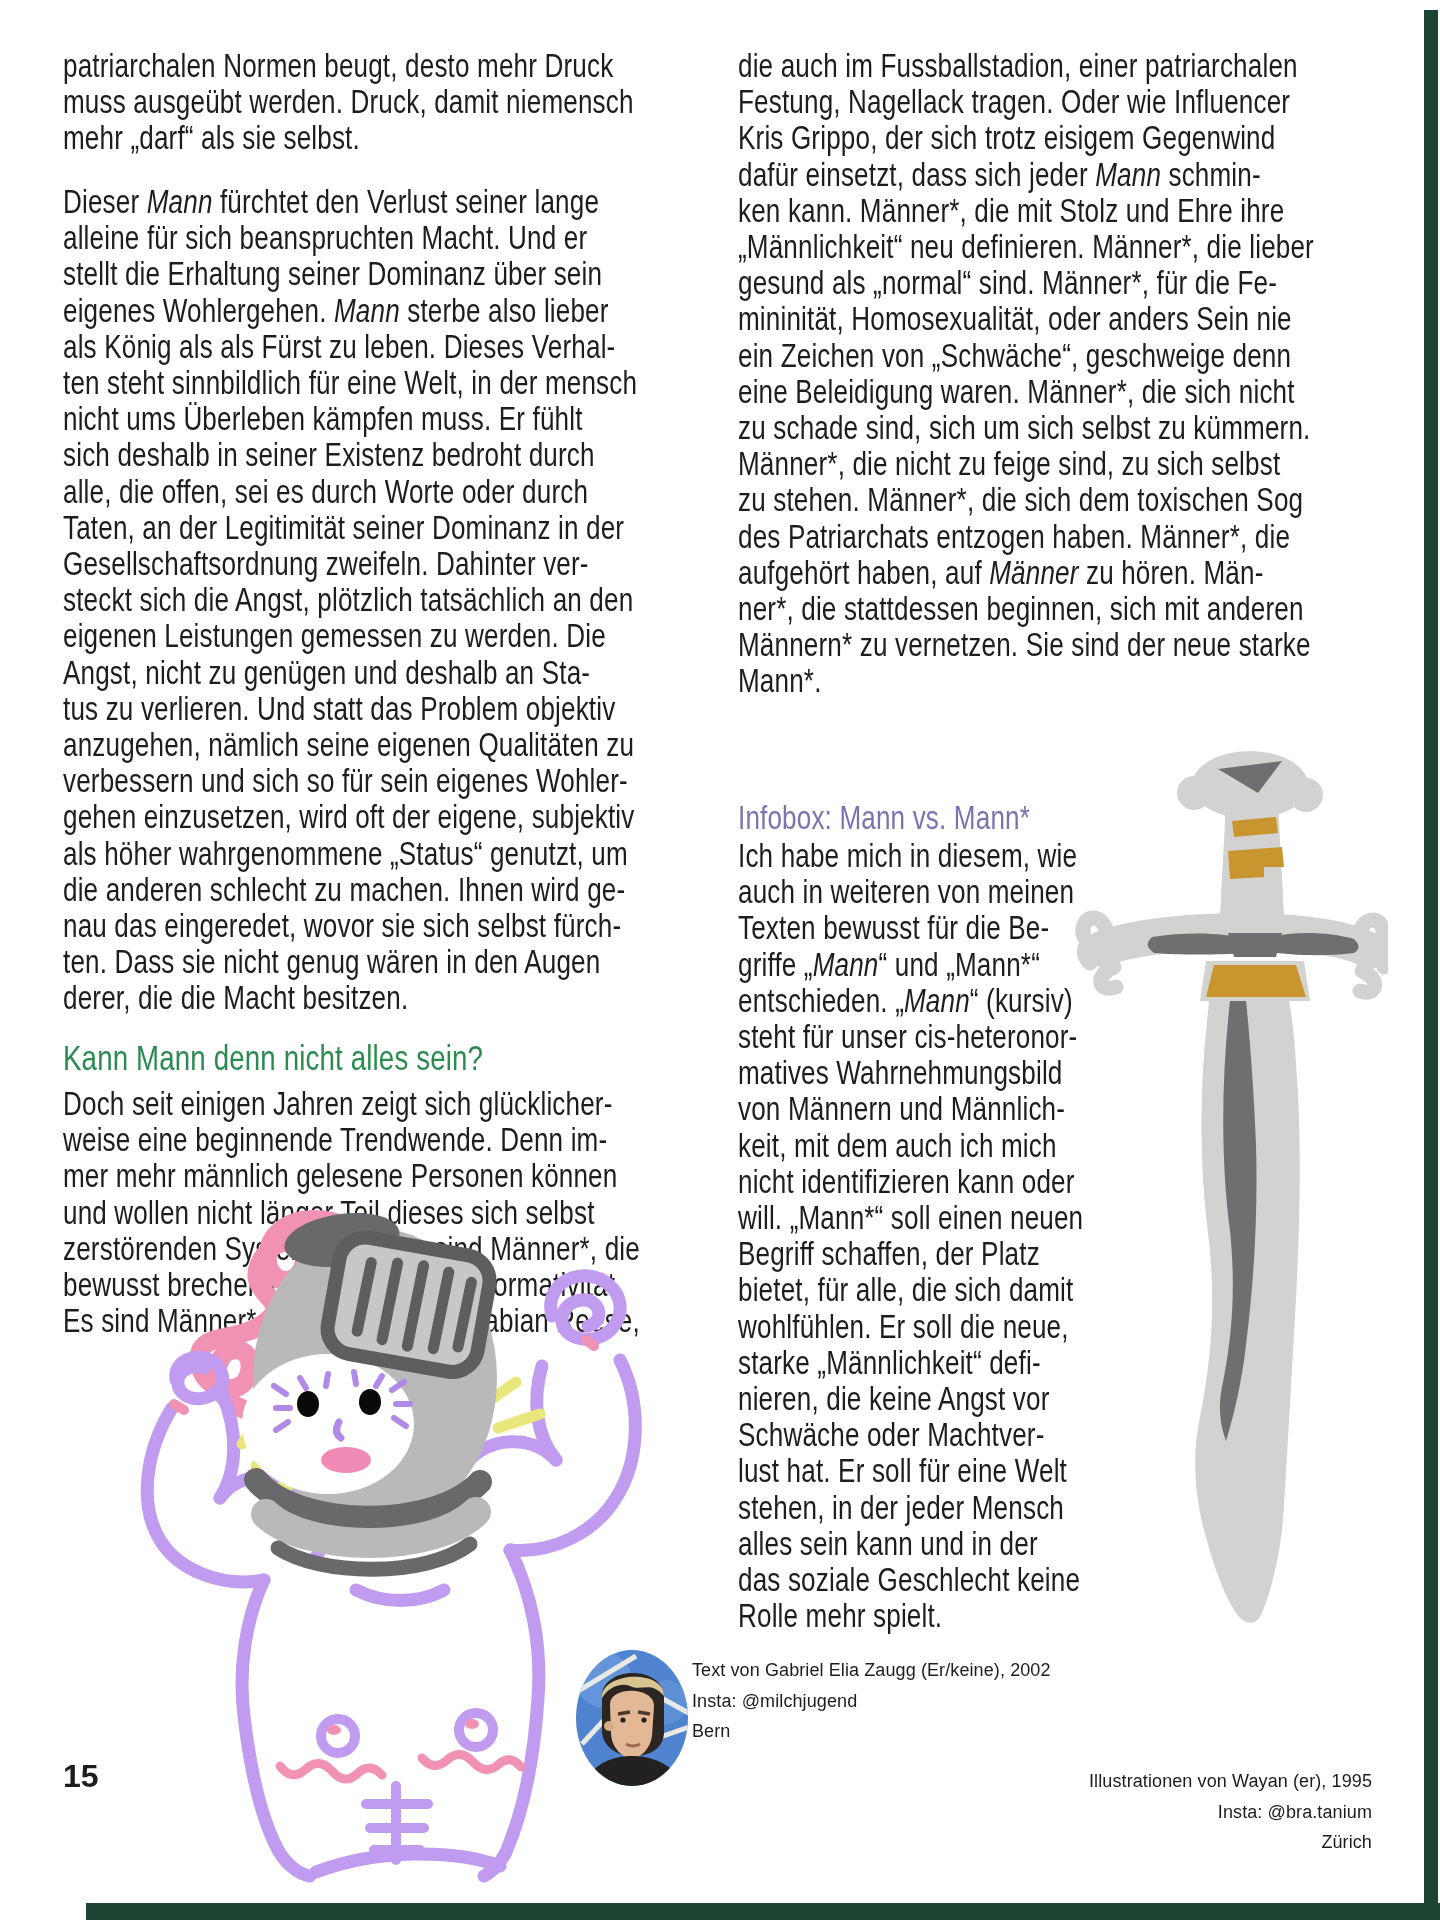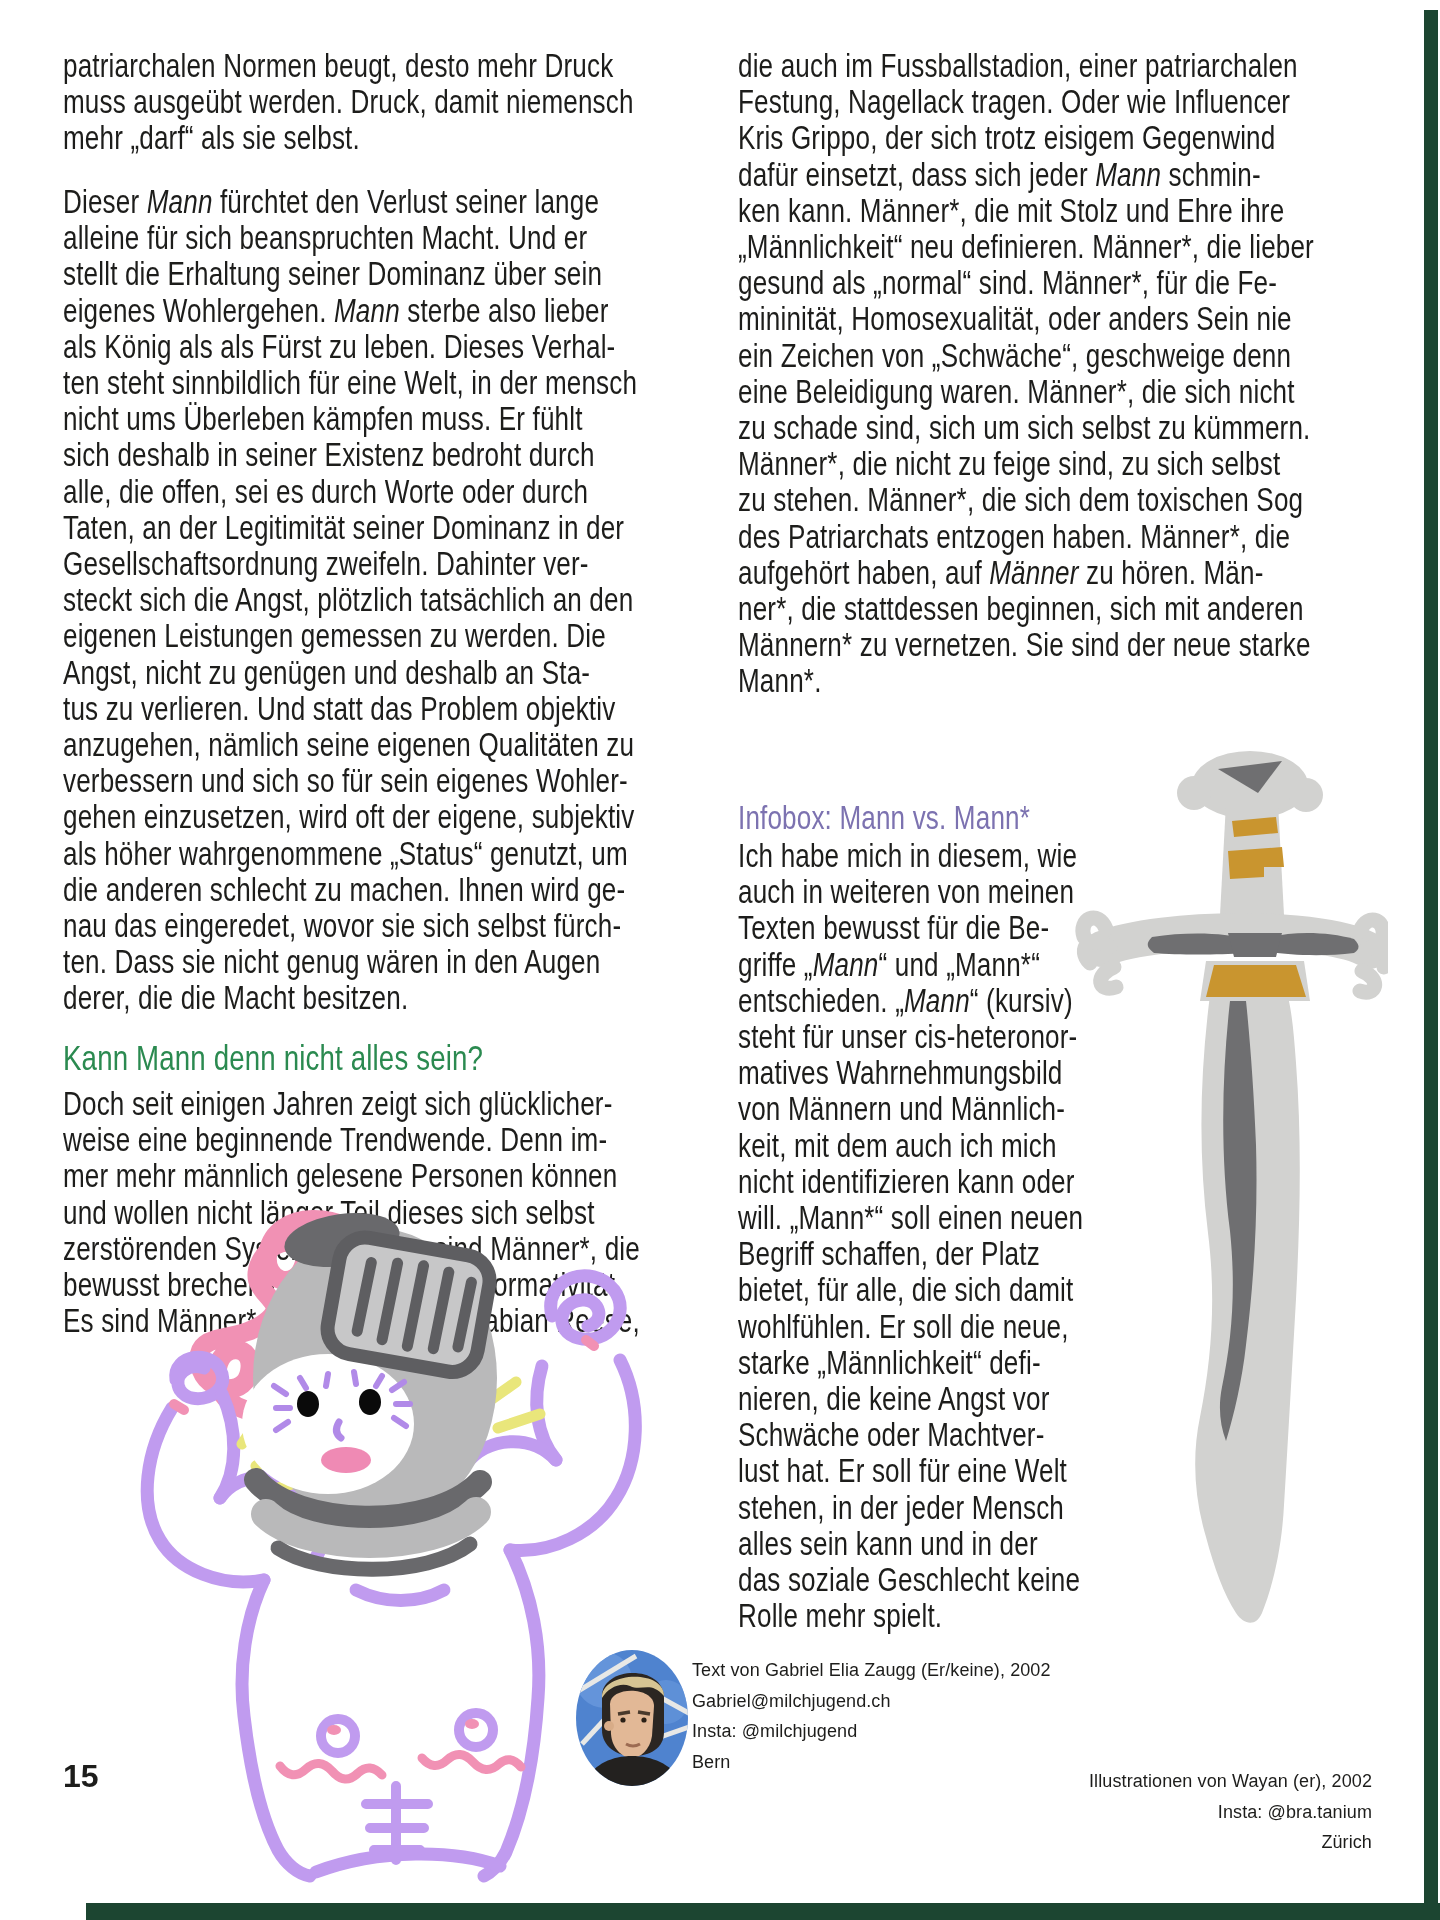--- a/index.html
+++ b/index.html
@@ -242,26 +242,25 @@
       <circle cx="47" cy="70" r="2.6" fill="#2b2016"></circle>
         <circle cx="68" cy="70" r="2.6" fill="#2b2016"></circle>
       <path d="M50 94 q7 4 14 0" stroke="#9c6b52" stroke-width="3" fill="none"></path>
       <circle cx="33" cy="76" r="5" fill="#d8ac88"></circle>
       <path d="M8 136 C14 116 34 106 56 106 C78 106 100 116 106 136 Z" fill="#23211f"></path>
     </g>
   </svg>
 
   <div class="credit" style="left:692px;top:1655px">
       <div>Text von Gabriel Elia Zaugg (Er/keine), 2002</div>
-      <div>Gabriel@milchjugend.ch</div>
       <div>Insta: @milchjugend</div>
       <div>Bern</div>
     </div>
   <div class="credit right" style="left:800px;top:1766px;width:572px">
-      <div>Illustrationen von Wayan (er), 2002</div>
+      <div>Illustrationen von Wayan (er), 1995</div>
       <div>Insta: @bra.tanium</div>
       <div>Zürich</div>
     </div>
 
   <div class="page-num">15</div>
 
   <div class="edge-bar right"></div>
   <div class="edge-bar bottom"></div>
 
 </div>

